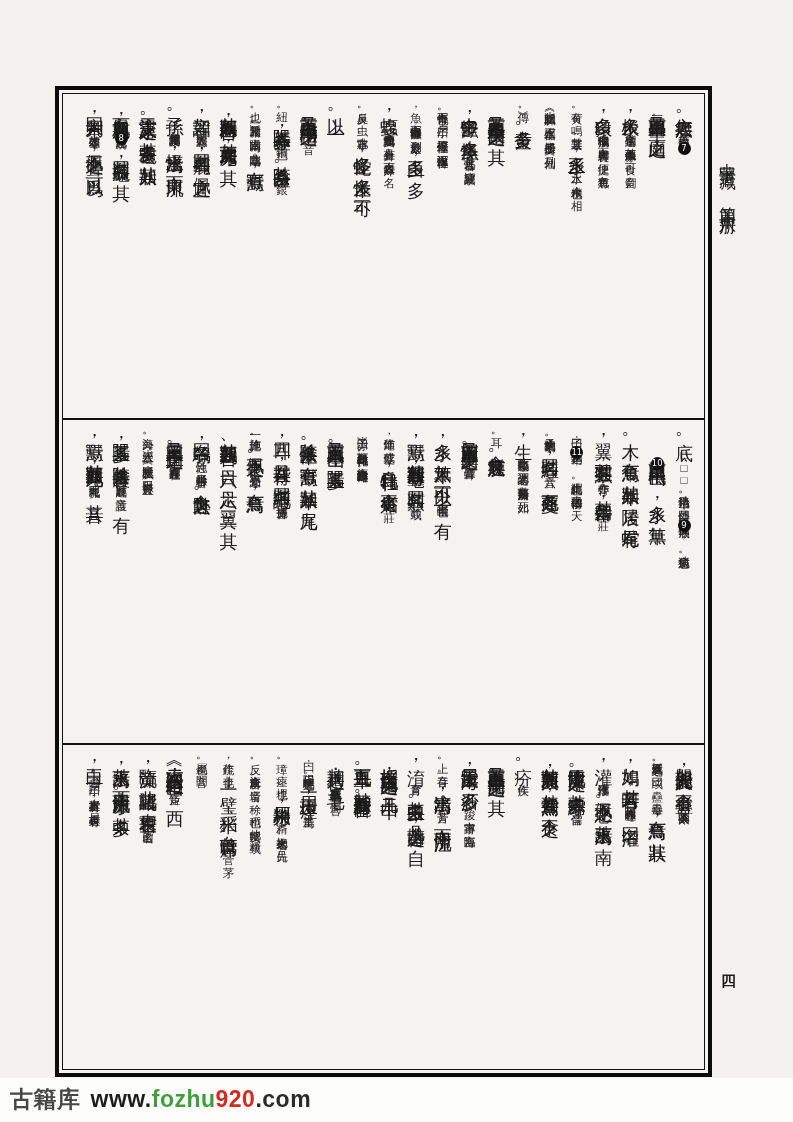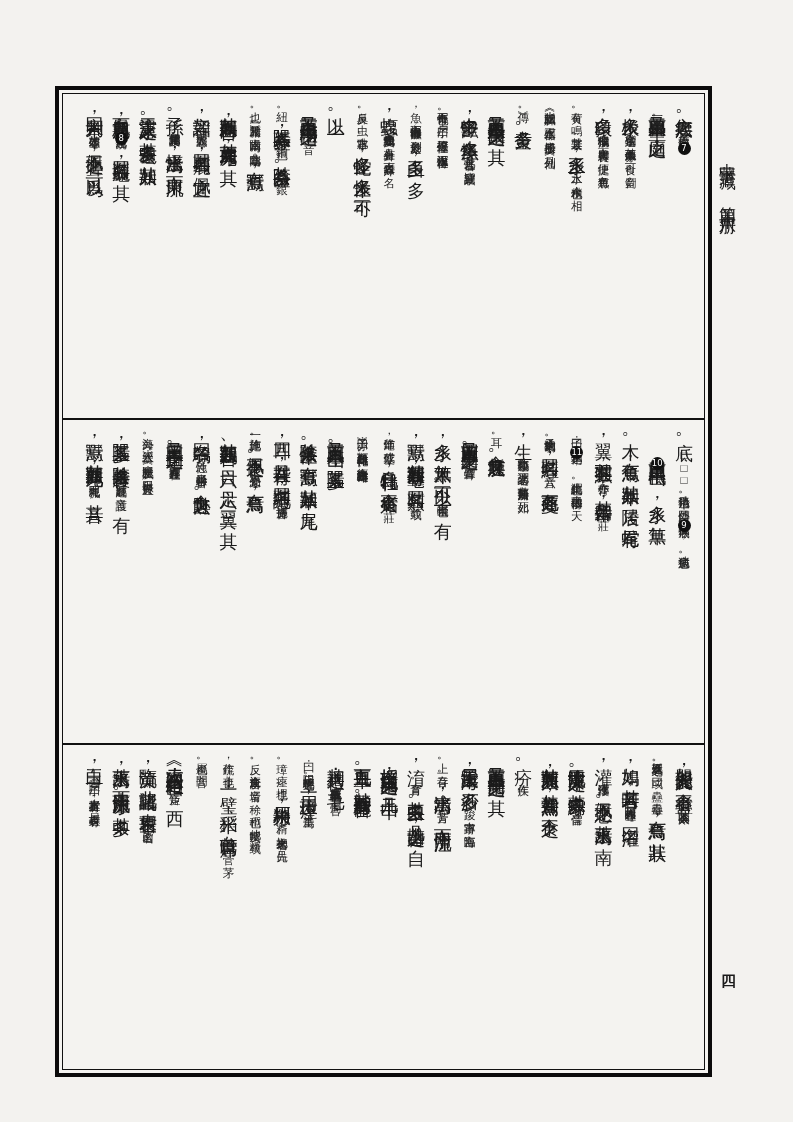--- a/index.html
+++ b/index.html
@@ -120,14 +120,19 @@
     </div>
   </div>
 
   <div class="margin-strip">
     <span class="series-title">中華道藏</span>
     <span class="volume-title">第四十八册</span>
   </div>
 
   <div class="page-number">四</div>
 
+  <div class="footer-strip">
+    <div class="watermark">
+      <span class="wm-brand">古籍库</span><span class="wm-www">www.</span><span class="wm-host">fozhu</span><span class="wm-num">920</span><span class="wm-tld">.com</span>
+    </div>
+  </div>
 
 </div>
 
 </body></html>

